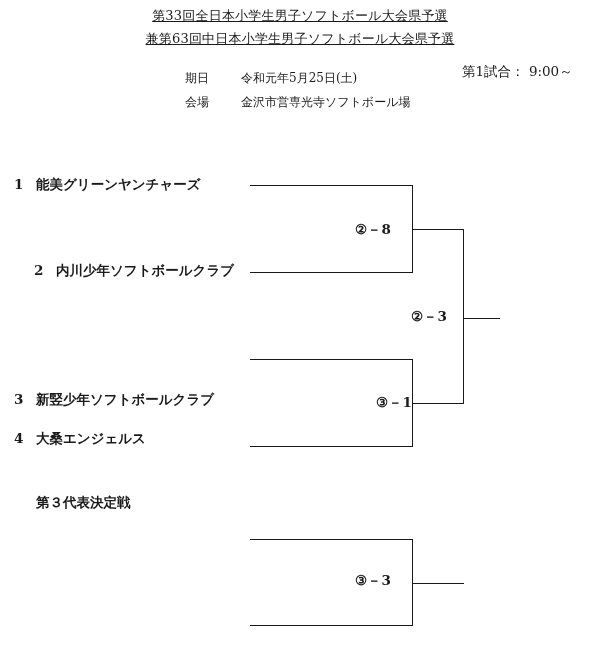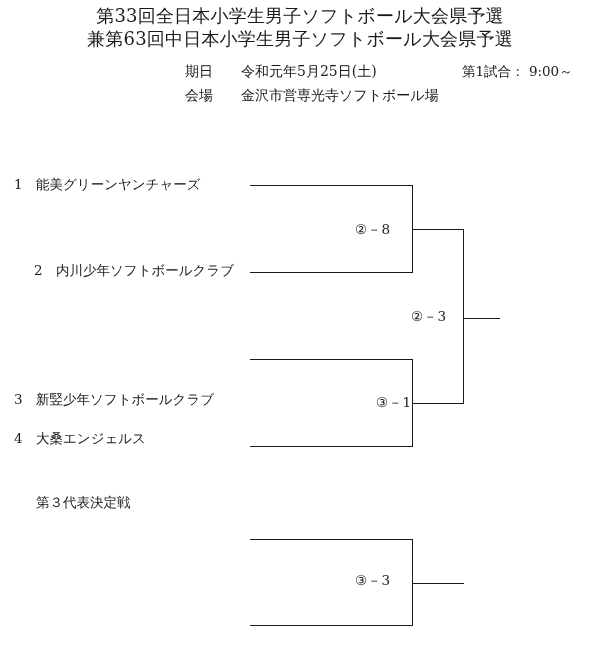--- a/index.html
+++ b/index.html
@@ -26,39 +26,41 @@
   
   .title-block {
     position: absolute;
     top: 4px;
     left: 0;
     width: 600px;
     text-align: center;
   }
   .title-line-1,
   .title-line-2 {
-    font-size: 18px;
+    font-size: 13px;
     line-height: 23px;
     letter-spacing: 0.2px;
     white-space: nowrap;
+    text-decoration: underline;
   }
 
   .meta-block {
     position: absolute;
     top: 62px;
     left: 0;
     width: 600px;
     height: 50px;
   }
   .meta-row {
     position: absolute;
     left: 185px;
-    font-size: 14px;
+    font-size: 12px;
     line-height: 19px;
     white-space: nowrap;
+    margin-top: 7px;
   }
   .meta-row.r1 { top: 0px; }
   .meta-row.r2 { top: 24px; }
   .meta-label {
     display: inline-block;
     width: 56px;
   }
   .meta-value { display: inline-block; }
 
   .first-game {
@@ -70,20 +72,21 @@
     white-space: nowrap;
   }
 
   
   .bracket {
     position: absolute;
     top: 0;
     left: 0;
     width: 494px;
     height: 656px;
+    font-weight: bold;
   }
 
   .seed {
     position: absolute;
     font-size: 13.5px;
     line-height: 16px;
     white-space: nowrap;
   }
   .seed .num {
     display: inline-block;

